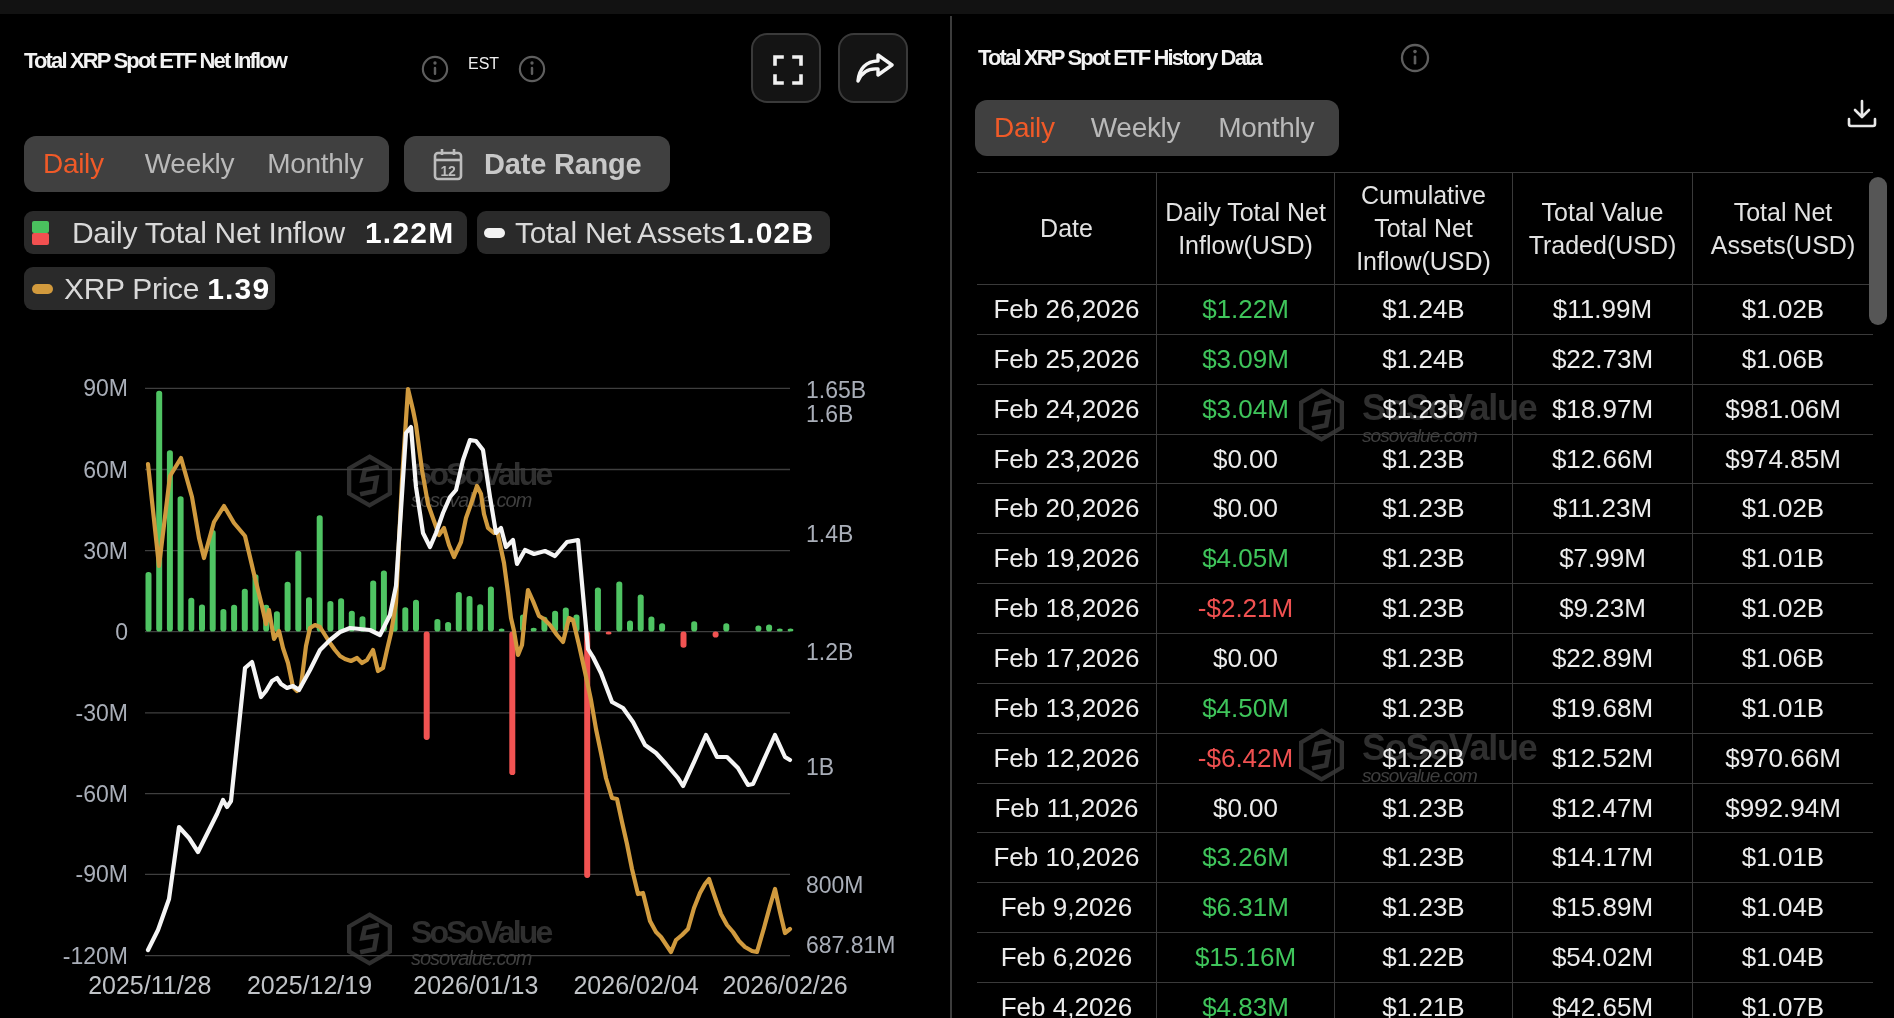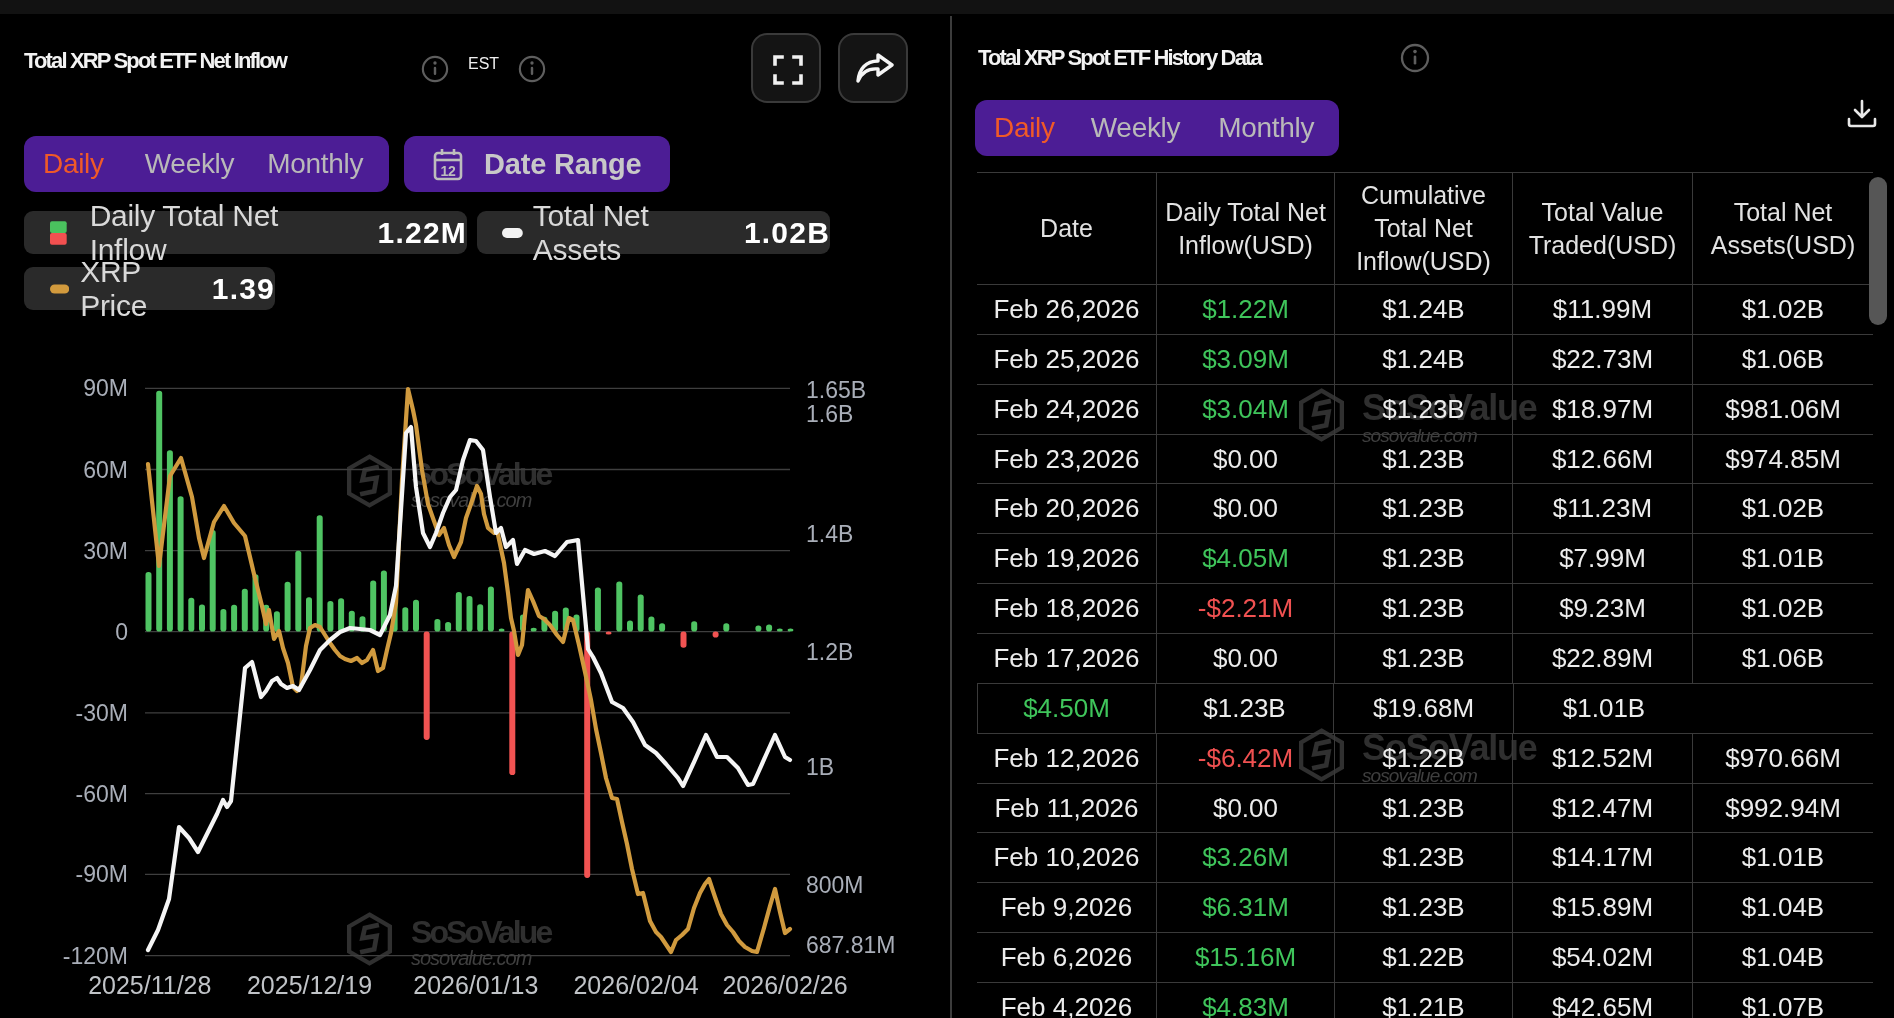--- a/index.html
+++ b/index.html
@@ -1,22 +1,22 @@
 <!DOCTYPE html>
 <html><head><meta charset="utf-8"><style>
 * { margin:0; padding:0; box-sizing:border-box; }
 html,body { width:1894px; height:1018px; background:#000; overflow:hidden;
   font-family:"Liberation Sans", sans-serif; position:relative; }
 .abs { position:absolute; }
 .title { position:absolute; font-size:22px; font-weight:700; color:#f2f2f2; letter-spacing:-1.85px; }
-.tabbar { position:absolute; background:#4c1d95; border-radius:12px; height:56px;
+.tabbar { position:absolute; background:#404040; border-radius:12px; height:56px;
   display:flex; align-items:center; font-size:28px; letter-spacing:-0.3px; color:#b9b9b9; }
 .tabbar .on { color:#f05a28; }
 .pill { position:absolute; background:#2a2a2a; border-radius:9px; height:43px;
-  display:flex; align-items:center; font-size:30px; letter-spacing:-0.3px; color:#d9d9d9;padding-left:18px; }
+  display:flex; align-items:center; font-size:30px; letter-spacing:-0.3px; color:#d9d9d9; }
 .pill b { color:#fff; font-weight:700; letter-spacing:1.2px; }
 #tbl { position:absolute; left:977px; top:172px; width:896px; color:#ececec; }
 .thead { display:flex; border-top:1.4px solid #3a3a3a; border-bottom:1.4px solid #3a3a3a;
   height:113px; align-items:center; font-size:25px; color:#e2e2e2; text-align:center; }
 .tr { display:flex; height:49.87px; border-bottom:1.4px solid #3a3a3a; align-items:center;
   font-size:26px; text-align:center; }
 .td,.th { display:flex; align-items:center; justify-content:center; height:100%; line-height:33px; }
 .c0 { width:179px; } .c1 { width:178px; border-left:1.4px solid #3a3a3a; }
 .c2 { width:178px; border-left:1.4px solid #3a3a3a; }
 .c3 { width:180px; border-left:1.4px solid #3a3a3a; }
@@ -297,20 +297,21 @@
       <div class="td c4">$1.02B</div>
     </div>
     <div class="tr">
       <div class="td c0">Feb 17,2026</div>
       <div class="td c1" style="color:#ececec">$0.00</div>
       <div class="td c2">$1.23B</div>
       <div class="td c3">$22.89M</div>
       <div class="td c4">$1.06B</div>
     </div>
     <div class="tr">
+      <div class="td c0">Feb 13,2026</div>
       <div class="td c1" style="color:#3fc55b">$4.50M</div>
       <div class="td c2">$1.23B</div>
       <div class="td c3">$19.68M</div>
       <div class="td c4">$1.01B</div>
     </div>
     <div class="tr">
       <div class="td c0">Feb 12,2026</div>
       <div class="td c1" style="color:#f05151">-$6.42M</div>
       <div class="td c2">$1.22B</div>
       <div class="td c3">$12.52M</div>

